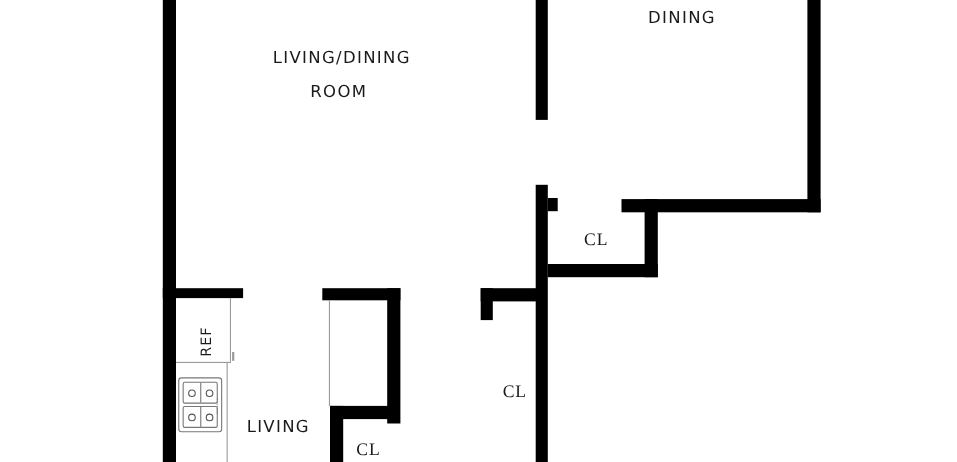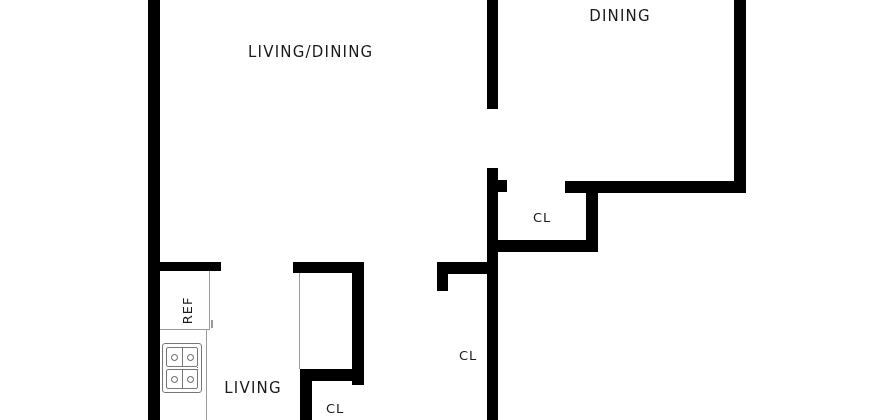--- a/index.html
+++ b/index.html
@@ -1,21 +1,21 @@
 <!DOCTYPE html>
 <html><head>
   <meta charset="utf-8">
   <style>
     html, body { margin: 0; padding: 0; background: #ffffff; }
     body { width: 870px; height: 420px; position: relative; overflow: hidden; font-family: "DejaVu Sans", sans-serif; }
     .plan { position: absolute; left: 0; top: 0; width: 870px; height: 420px; }
     .wall { position: absolute; background: #000000; }
     .line { position: absolute; background: #9a9a9a; }
     .label { position: absolute; color: #1a1a1a; font-size: 15px; letter-spacing: 1.2px; text-align: center; white-space: nowrap; }
-    .label.small { font-size: 13px; letter-spacing: 0.8px; }
+    .label.small { font-size: 16px; letter-spacing: 0.8px; font-family: Liberation Serif, serif; }
     .ref { position: absolute; left: 174px; top: 303px; transform: rotate(-90deg); transform-origin: center; font-size: 13px; letter-spacing: 1px; color: #1a1a1a; }
     .stove { position: absolute; left: 162px; top: 343px; width: 40px; height: 50px; border: 1px solid #777; border-radius: 3px; box-sizing: border-box; }
     .stove .half { position: absolute; left: 3px; width: 32px; height: 20px; border: 1px solid #777; border-radius: 2px; box-sizing: border-box; }
     .stove .half.top { top: 3px; }
     .stove .half.bot { top: 25px; }
     .stove .half::after { content: ""; position: absolute; left: 15px; top: 0; width: 1px; height: 100%; background: #777; }
     .burner { position: absolute; width: 5px; height: 5px; border: 1px solid #555; border-radius: 50%; top: 6px; }
     .burner.l { left: 4px; }
     .burner.r { left: 20px; }
     .knobs { position: absolute; right: -1px; top: 18px; width: 4px; height: 14px; border-left: 1px dotted #777; }
@@ -57,18 +57,19 @@
       <span class="burner r"></span>
     </div>
     <div class="half bot">
       <span class="burner l"></span>
       <span class="burner r"></span>
     </div>
     <div class="knobs"></div>
   </div>
 
   <div class="label" style="left:248px; top:43px; width:120px;">LIVING/DINING</div>
+  <div class="label" style="left:248px; top:74px; width:120px;">ROOM</div>
   <div class="label" style="left:560px; top:7px; width:120px;">DINING</div>
   <div class="label" style="left:208px; top:379px; width:90px;">LIVING</div>
   <div class="label small" style="left:522px; top:210px; width:40px;">CL</div>
   <div class="label small" style="left:448px; top:348px; width:40px;">CL</div>
   <div class="label small" style="left:315px; top:401px; width:40px;">CL</div>
 </div>
 
 </body></html>

